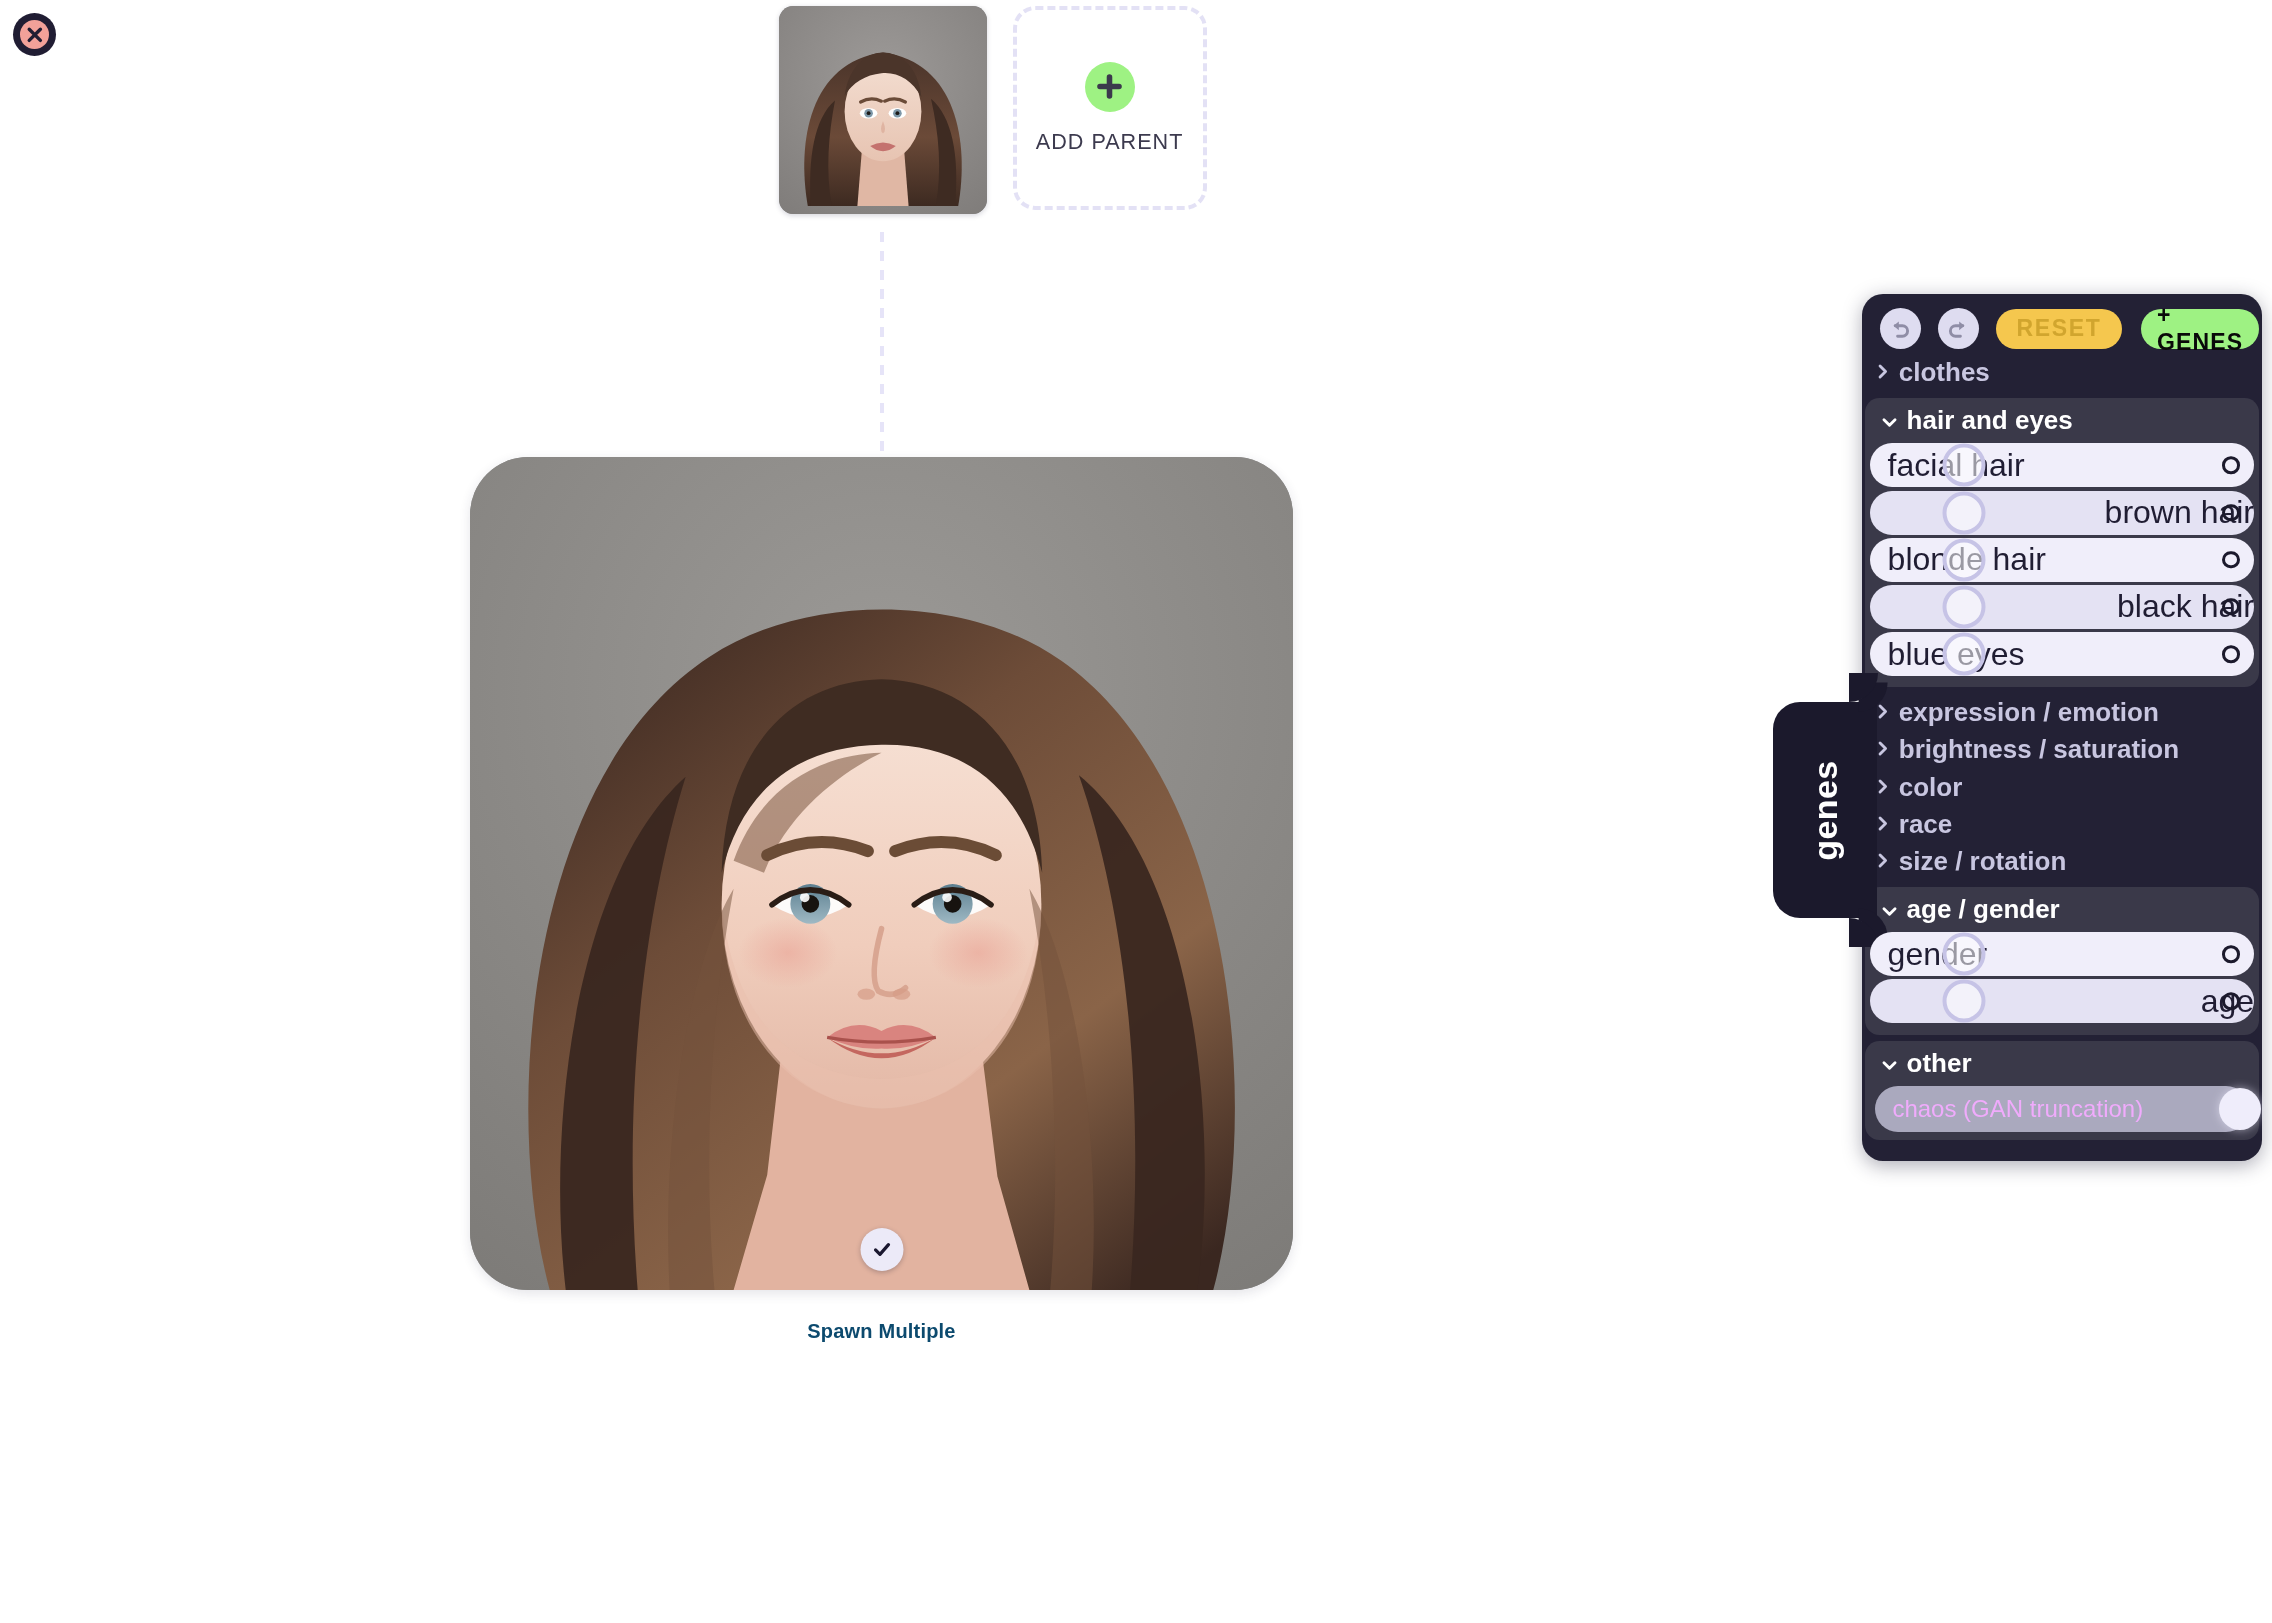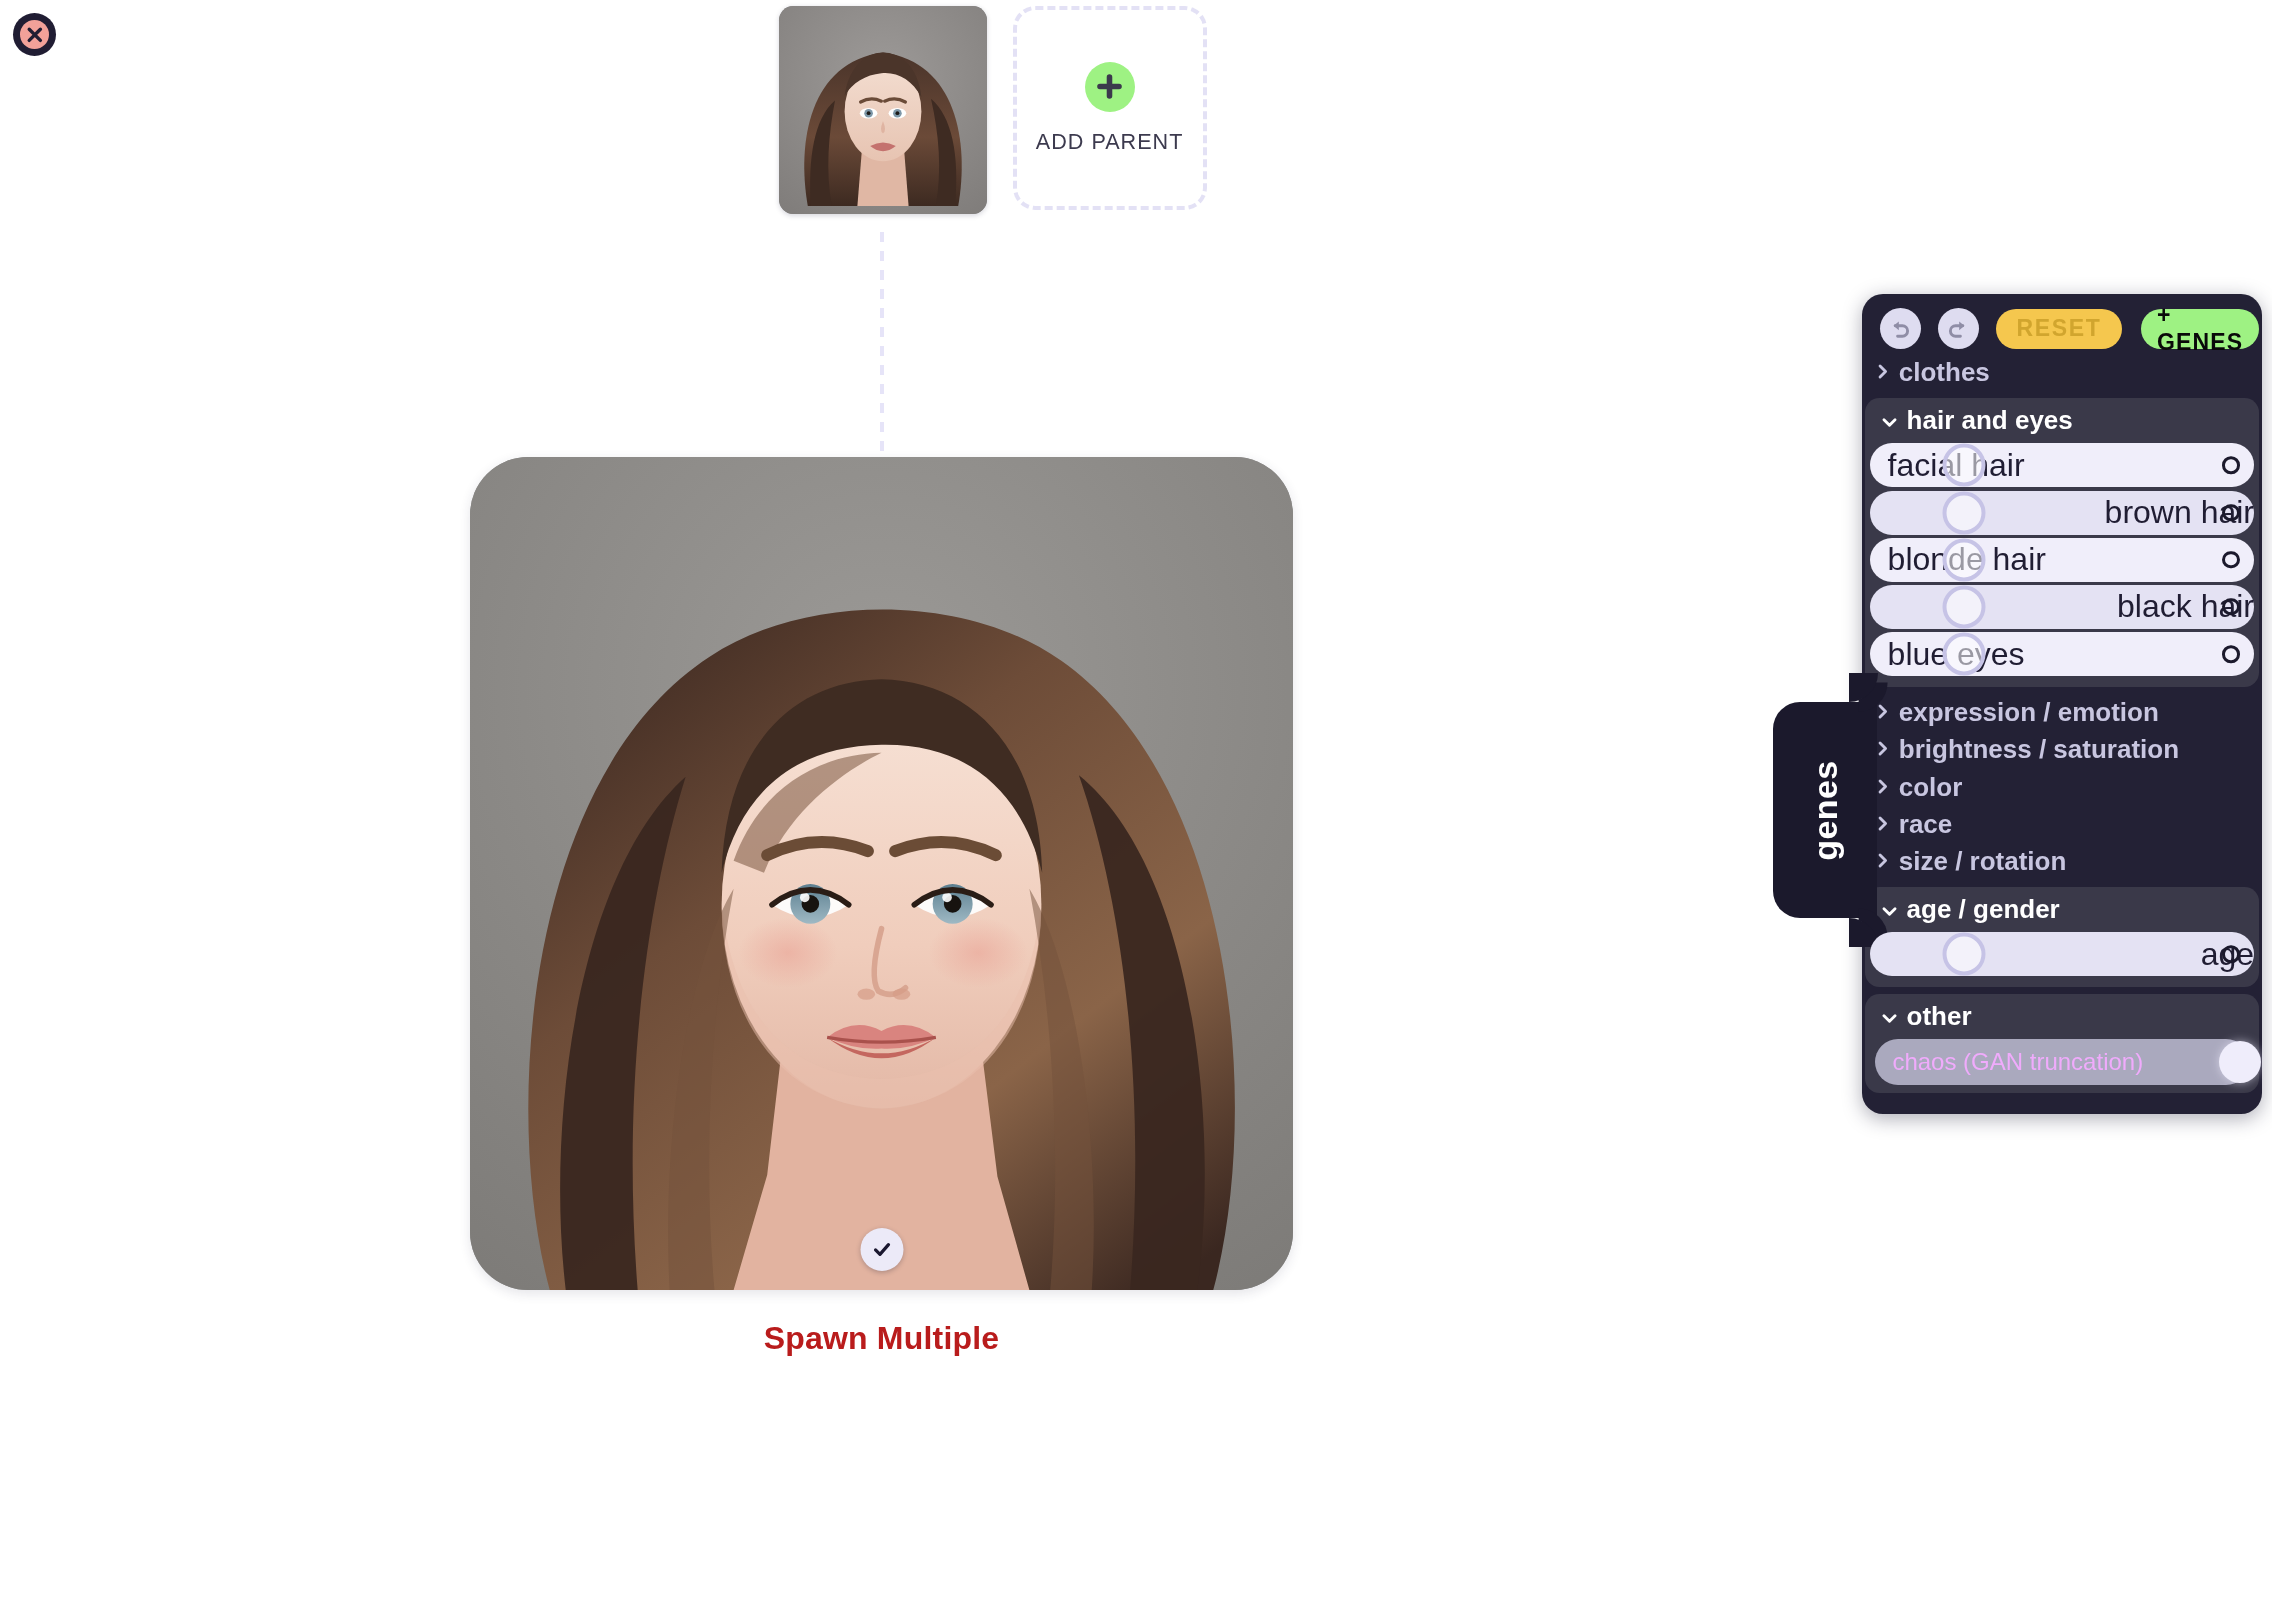--- a/index.html
+++ b/index.html
@@ -131,23 +131,23 @@
     background: #eceaf8;
     display: flex;
     align-items: center;
     justify-content: center;
     cursor: pointer;
     box-shadow: 0 1.6px 4.8px rgba(20,18,40,0.25);
   }
   #spawn-label {
     margin-top: 30px;
     text-align: center;
-    font-size: 32px;
+    font-size: 20px;
     font-weight: 700;
-    color: #b91c1c;
+    color: #0c4a6e;
     letter-spacing: 0.2px;
     cursor: pointer;
   }
 
   
   #genes-panel {
     position: absolute;
     left: 1862px;
     top: 294px;
     width: 400px;
@@ -603,20 +603,25 @@
         </div>
       </div>
       <div class="section open">
         <div class="section-header">
           <span class="chev"><svg width="19" height="14.4" viewBox="0 0 24 18">
               <path d="M5 6 L12 13 L19 6" stroke="currentColor" stroke-width="3.6" fill="none" stroke-linecap="round" stroke-linejoin="round"></path>
             </svg></span>
           <span>age / gender</span>
         </div>
         <div class="rows">
+          <div class="gene-row">
+            <span class="label">gender</span>
+            <span class="handle" style="left: 24.5%;"></span>
+            <span class="reset-dot"></span>
+          </div>
           <div class="gene-row alt">
             <span class="label">age</span>
             <span class="handle" style="left: 24.5%;"></span>
             <span class="reset-dot"></span>
           </div>
         </div>
       </div>
       <div class="section open">
         <div class="section-header">
           <span class="chev"><svg width="19" height="14.4" viewBox="0 0 24 18">

